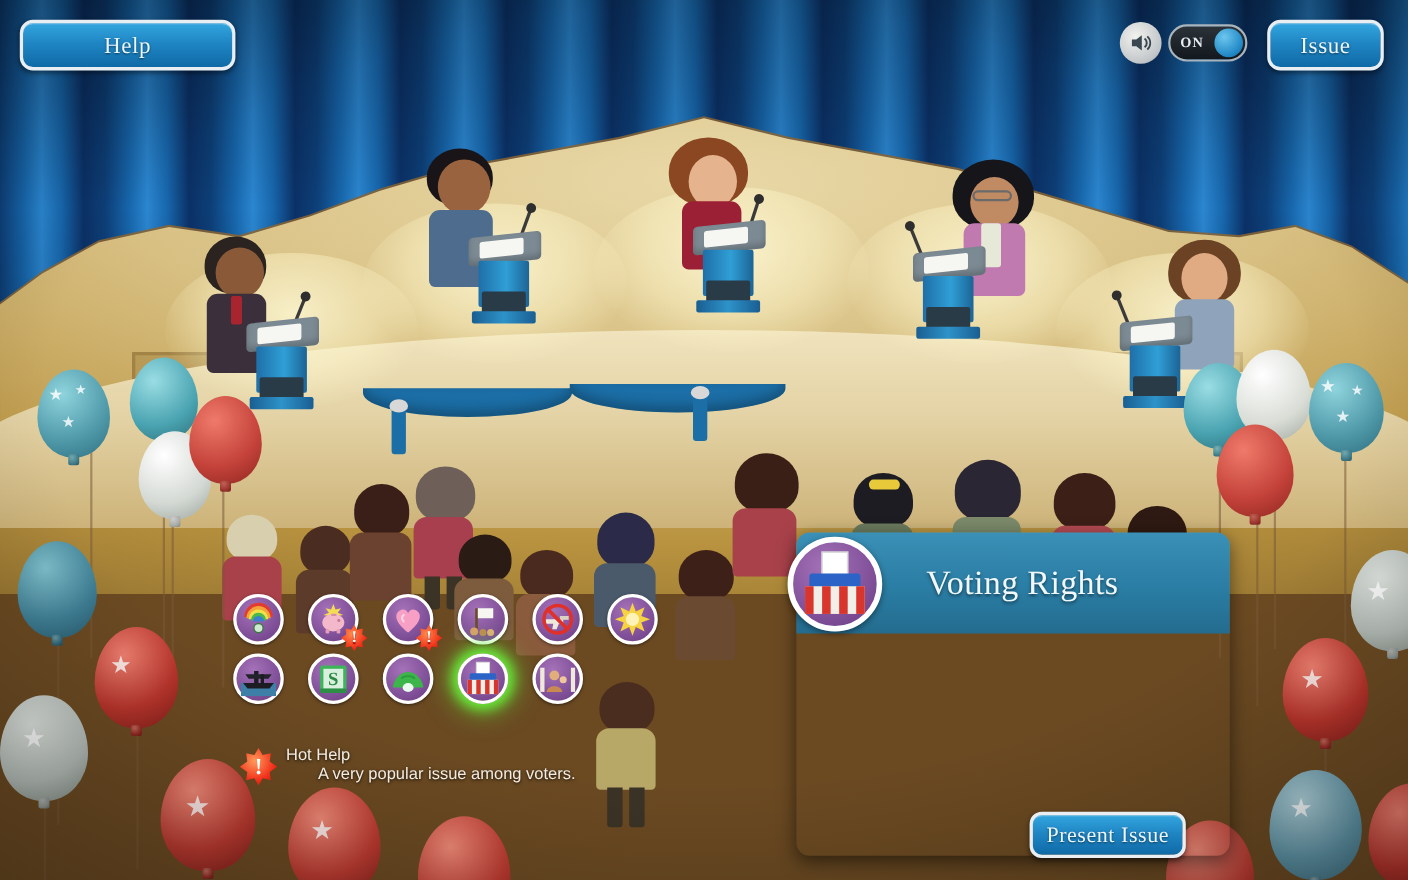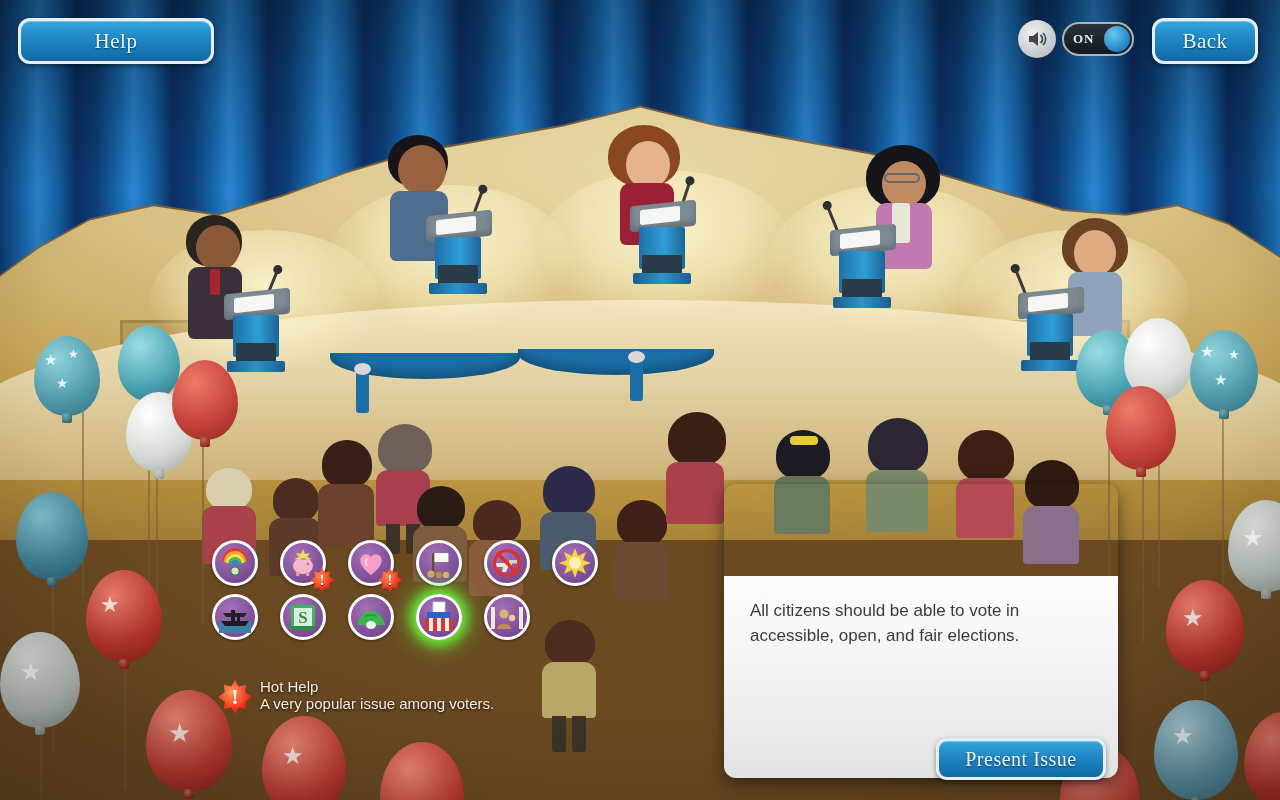--- a/index.html
+++ b/index.html
@@ -159,21 +159,21 @@
   #hot-legend .legend-star {
     width:34px; height:34px; flex:none; margin-top:2px;
     display:flex; align-items:center; justify-content:center;
     font-family:"Liberation Serif", serif; font-weight:bold; font-size:21px; color:#fff;
     background: radial-gradient(circle at 40% 35%, #ff9a5a, #f2301b 58%, #aa1206);
     clip-path: polygon(50% 0%,61% 19%,83% 14%,80% 36%,100% 50%,80% 64%,83% 86%,61% 81%,50% 100%,39% 81%,17% 86%,20% 64%,0% 50%,20% 36%,17% 14%,39% 19%);
     filter: drop-shadow(0 0 7px rgba(255,60,10,.9));
   }
   #hot-legend .legend-txt { color:#f3ece2; text-shadow: 0 1px 3px rgba(0,0,0,.85); }
   #hot-legend .legend-title { font-size:15px; line-height:17px; }
-  #hot-legend .legend-sub { font-size:15px; line-height:18px; }
+  #hot-legend .legend-sub { font-size:15px; line-height:18px;margin-left:29px; }
 
   
   #issue-panel {
     position:absolute; left:724px; top:484px; width:394px; height:294px;
     border-radius:12px; overflow:visible;
     box-shadow: 0 5px 16px rgba(0,0,0,.5);
   }
   #panel-header {
     position:absolute; left:0; top:0; width:394px; height:92px;
     background: linear-gradient(180deg,#3a90b6 0%, #2a7da4 55%, #246c8f 100%);
@@ -191,21 +191,21 @@
     display:flex; align-items:center; justify-content:center; overflow:hidden;
   }
   #panel-body {
     position:absolute; left:0; top:92px; width:394px; height:202px;
     background: linear-gradient(180deg,#fdfdfd 0%, #f1f1f1 55%, #e2e3e4 100%);
     border-radius:0 0 12px 12px;
     padding:22px 26px;
   }
   #panel-desc { font-size:17px; line-height:25px; color:#3b3b3b; }
   #present-btn {
-    position:absolute; left:936px; top:738px; width:170px; height:42px;
+    position:absolute; left:936px; top:738px; width:142px; height:42px;
     font-size:20px; border-radius:11px;
   }
 
   .vignette { position:absolute; left:0; top:0; width:1280px; height:800px; pointer-events:none;
     background: radial-gradient(ellipse 85% 80% at 50% 45%, rgba(0,0,0,0) 55%, rgba(0,0,0,.35) 100%); }
 </style>
 </head>
 <body>
 
 <div id="stage">
@@ -437,21 +437,21 @@
       <path d="M14.5 6 a5 5 0 0 1 0 8" stroke="#3a4650" stroke-width="1.8" fill="none"></path>
       <path d="M17 4 a8 8 0 0 1 0 12" stroke="#3a4650" stroke-width="1.6" fill="none"></path>
     </svg>
   </div>
 
   <div id="sound-toggle">
     <span class="tlabel">ON</span>
     <span class="knob"></span>
   </div>
 
-  <div class="btn" id="help-btn">Back</div>
+  <div class="btn" id="help-btn">Issue</div>
 
   <div id="issue-grid">
 
     <div class="issue-row">
       <div class="issue">
         <svg class="glyph" viewBox="0 0 32 32" aria-hidden="true">
           <path d="M3 14 a13 13 0 0 1 26 0 z" fill="#e33b2f"></path>
           <path d="M5 15 a11 11 0 0 1 22 0 z" fill="#f2a33a"></path>
           <path d="M7 16 a9 9 0 0 1 18 0 z" fill="#f0e14a"></path>
           <path d="M9 17 a7 7 0 0 1 14 0 z" fill="#49b84e"></path>
@@ -552,20 +552,31 @@
 
   <div id="hot-legend">
     <div class="legend-star">!</div>
     <div class="legend-txt">
       <div class="legend-title">Hot Help</div>
       <div class="legend-sub">A very popular issue among voters.</div>
     </div>
   </div>
 
   <div id="issue-panel">
-    <div id="panel-body">
-      <div id="panel-desc">All citizens should be able to vote in accessible, open, and fair elections.</div>
+    <div id="panel-header">
+      <div id="panel-icon">
+        <svg width="62" height="62" viewBox="0 0 32 32" aria-hidden="true">
+          <rect x="10" y="1" width="12" height="12" fill="#ffffff" stroke="#dcdcdc" stroke-width="0.8"></rect>
+          <rect x="4" y="11" width="24" height="7" rx="1.5" fill="#2b63c7"></rect>
+          <rect x="2" y="17" width="28" height="13" fill="#f2efe8"></rect>
+          <rect x="2" y="17" width="4" height="13" fill="#d8352c"></rect>
+          <rect x="10" y="17" width="4" height="13" fill="#d8352c"></rect>
+          <rect x="18" y="17" width="4" height="13" fill="#d8352c"></rect>
+          <rect x="26" y="17" width="4" height="13" fill="#d8352c"></rect>
+        </svg>
+      </div>
+      <div id="panel-title">Voting Rights</div>
     </div>
   </div>
 
   <div class="btn" id="present-btn">Present Issue</div>
 
 </div>
 
 </body></html>

